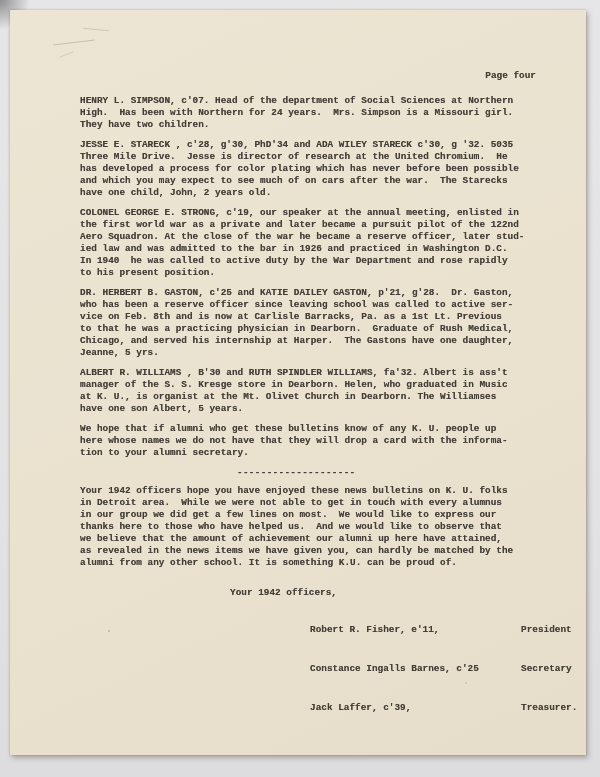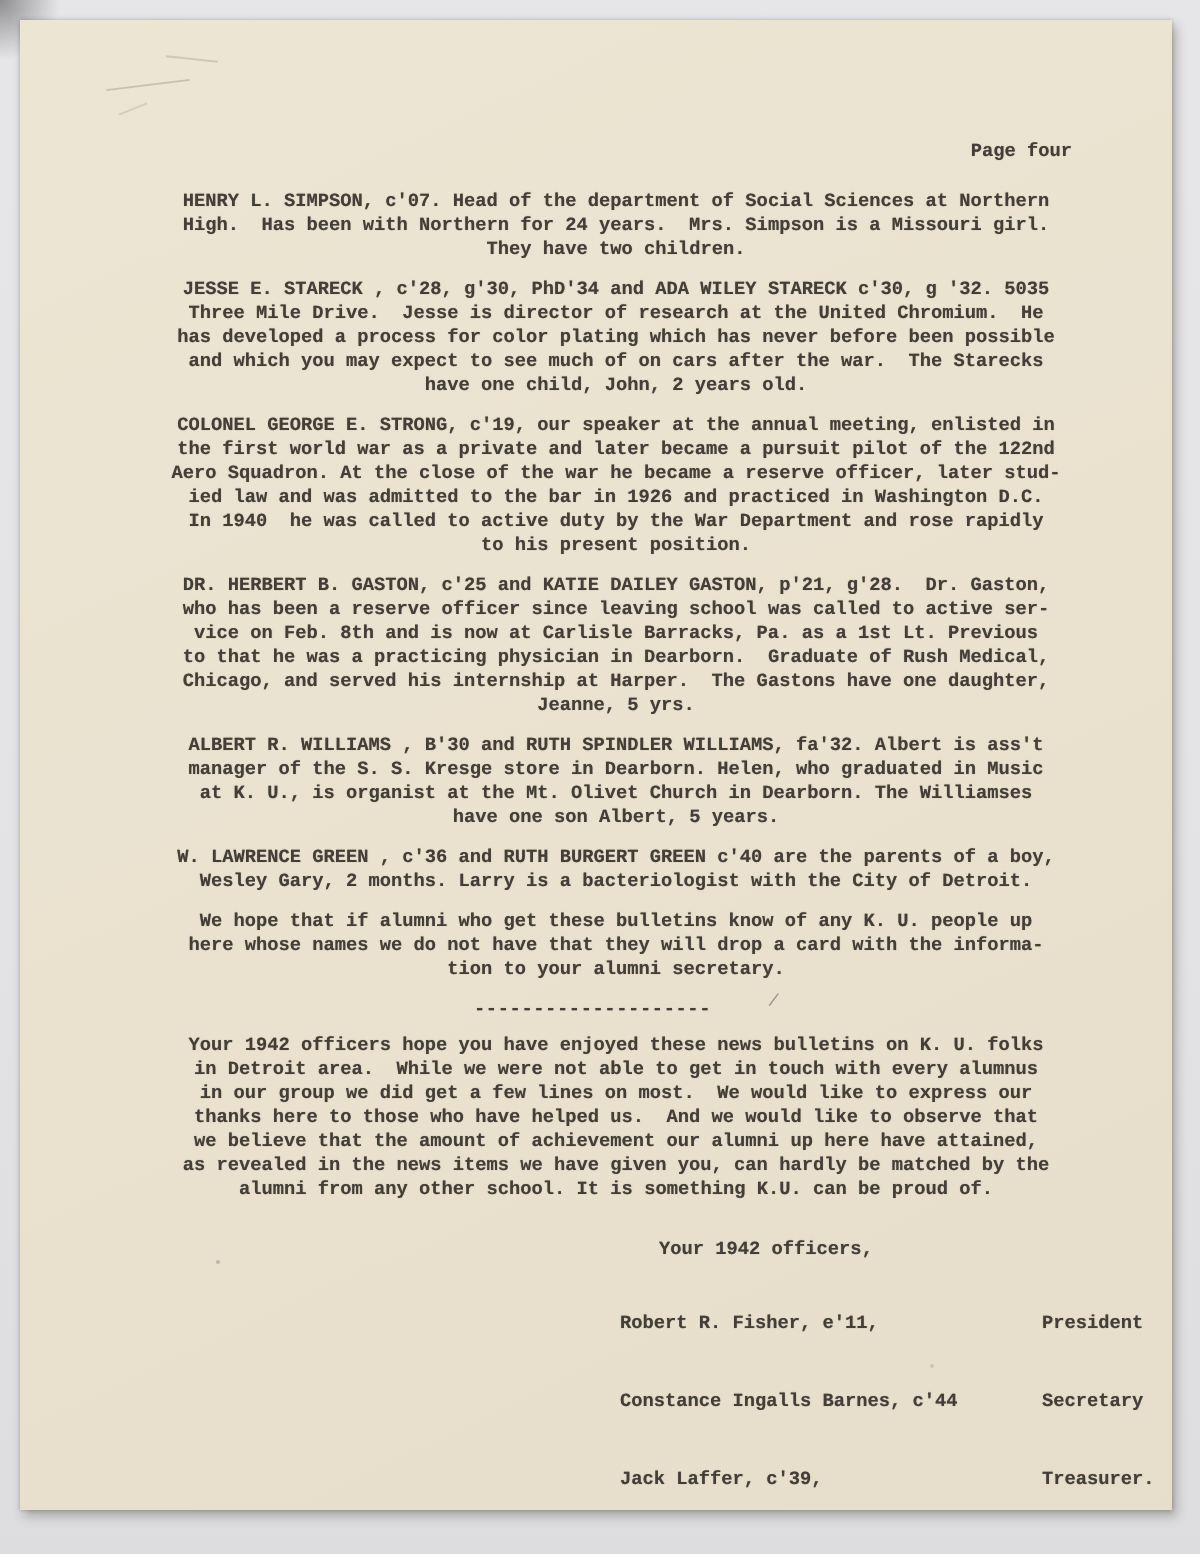--- a/index.html
+++ b/index.html
@@ -34,35 +34,33 @@
   }
   .page-num {
     padding-left: 365px;
     margin-bottom: 13px;
     white-space: pre;
     text-align: right;
   }
   .para {
     white-space: pre;
     margin-bottom: 8px;
-    text-align: center;
   }
   .separator {
     white-space: pre;
     padding-left: 157px;
     margin-top: 4px;
     margin-bottom: 6px;
     letter-spacing: 0.3px;
   }
   .closing {
     white-space: pre;
     padding-left: 150px;
     margin-top: 18px;
     margin-bottom: 11px;
-    text-align: center;
   }
   .officers { padding-left: 185px; }
   .officer-row { white-space: pre; line-height: 13px; }
   .officer-name { display: inline-block; width: 180px; }
   .officer-title { display: inline-block; margin-left: 31px; }
   
   .smudge { position: absolute; left: 15px; top: 10px; width: 120px; height: 50px; }
   .smudge .m1, .smudge .m2, .smudge .m3 {
     position: absolute; height: 1px; background: rgba(115,110,102,0.30);
   }
@@ -121,22 +119,20 @@
 vice on Feb. 8th and is now at Carlisle Barracks, Pa. as a 1st Lt. Previous
 to that he was a practicing physician in Dearborn.  Graduate of Rush Medical,
 Chicago, and served his internship at Harper.  The Gastons have one daughter,
 Jeanne, 5 yrs.</div>
 
     <div class="para">ALBERT R. WILLIAMS , B'30 and RUTH SPINDLER WILLIAMS, fa'32. Albert is ass't
 manager of the S. S. Kresge store in Dearborn. Helen, who graduated in Music
 at K. U., is organist at the Mt. Olivet Church in Dearborn. The Williamses
 have one son Albert, 5 years.</div>
 
-    <div class="para">W. LAWRENCE GREEN , c'36 and RUTH BURGERT GREEN c'40 are the parents of a boy,
-Wesley Gary, 2 months. Larry is a bacteriologist with the City of Detroit.</div>
 
     <div class="para">We hope that if alumni who get these bulletins know of any K. U. people up
 here whose names we do not have that they will drop a card with the informa-
 tion to your alumni secretary.</div>
 
     <div class="separator">--------------------</div>
 
     <div class="para">Your 1942 officers hope you have enjoyed these news bulletins on K. U. folks
 in Detroit area.  While we were not able to get in touch with every alumnus
 in our group we did get a few lines on most.  We would like to express our
@@ -145,21 +141,21 @@
 as revealed in the news items we have given you, can hardly be matched by the
 alumni from any other school. It is something K.U. can be proud of.</div>
 
     <div class="closing">Your 1942 officers,</div>
 
     <div class="officers">
       <div class="officer-row">
         <span class="officer-name">Robert R. Fisher, e'11,</span><span class="officer-title">President</span>
       </div>
       <div class="officer-row">
-        <span class="officer-name">Constance Ingalls Barnes, c'44</span><span class="officer-title">Secretary</span>
+        <span class="officer-name">Constance Ingalls Barnes, c'25</span><span class="officer-title">Secretary</span>
       </div>
       <div class="officer-row">
         <span class="officer-name">Jack Laffer, c'39,</span><span class="officer-title">Treasurer.</span>
       </div>
     </div>
 
   </div>
 
   <div class="stray-mark">/</div>
   <div class="speck s1"></div>

